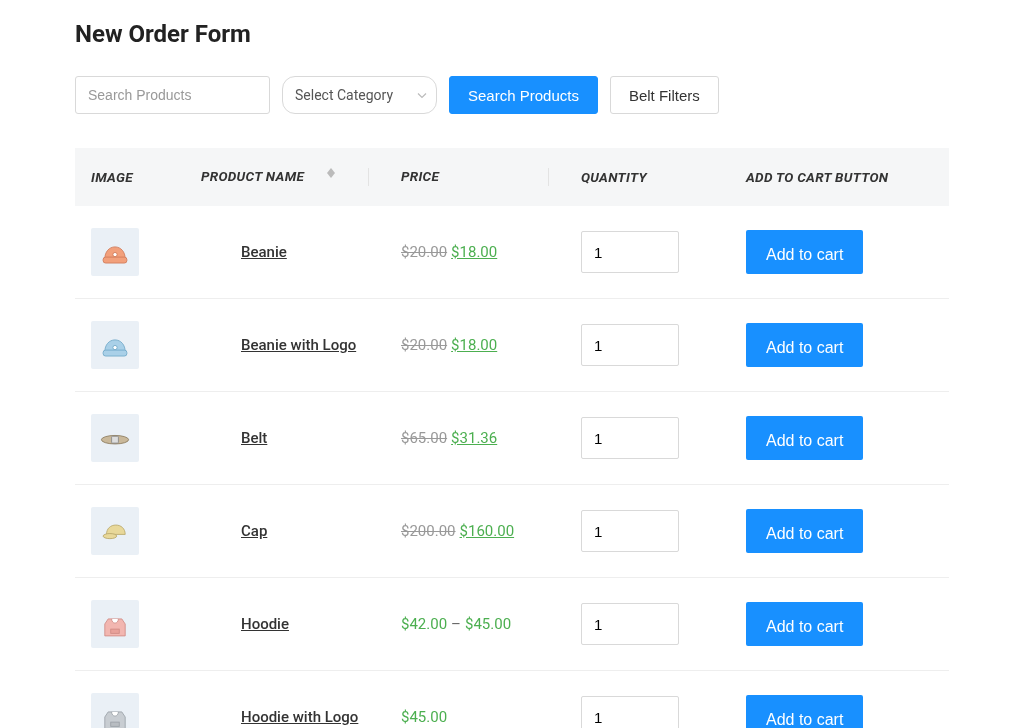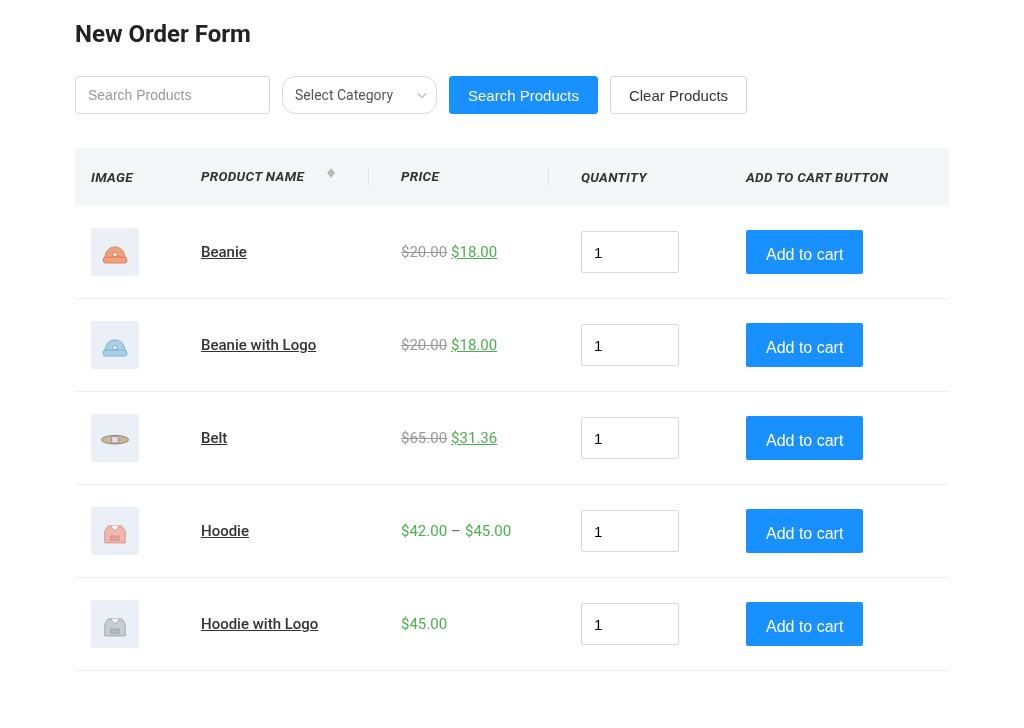--- a/index.html
+++ b/index.html
@@ -133,20 +133,21 @@
     border-radius: 2px;
     display: flex;
     align-items: center;
     justify-content: center;
   }
   .thumb svg { width: 34px; height: 34px; }
   .pname {
     color: #333;
     text-decoration: underline;
     font-weight: 500;
+    margin-left: 40px;
   }
   .price-old {
     color: #999;
     text-decoration: line-through;
     margin-right: 4px;
   }
   .price-new {
     color: #4caf50;
     text-decoration: underline;
   }
@@ -175,21 +176,21 @@
   <input class="text-input" type="text" placeholder="Search Products" style="">
   <div class="select-wrap">
     <div class="select">Select Category</div>
     <span class="select-chevron">
       <svg width="10" height="10" viewBox="0 0 10 10">
           <path d="M1 3 L5 7 L9 3" fill="none" stroke="currentColor" stroke-width="1.2"></path>
         </svg>
     </span>
   </div>
   <button class="btn btn-primary">Search Products</button>
-  <button class="btn btn-outline">Clear Products</button>
+  <button class="btn btn-outline">Belt Filters</button>
 </div>
 
 <table class="order">
   <thead>
     <tr>
       <th class="col-image">
           <div class="th-inner">
             <span>IMAGE</span>
           </div>
         </th>
@@ -267,20 +268,34 @@
         </td>
         <td><a class="pname" href="#">Belt</a></td>
         <td><span class="price-old">$65.00</span><span class="price-new">$31.36</span></td>
         <td><input type="text" class="qty-input" value="1" style=""></td>
         <td><button class="btn-cart">Add to cart</button></td>
       </tr>
       <tr>
         <td>
           <div class="thumb">
             <svg viewBox="0 0 40 40">
+              <path d="M10 24c0-7 5-11 11-11s11 4 11 11H10z" fill="#e8d89a" stroke="#b8a86a"></path>
+              <ellipse cx="14" cy="26" rx="8" ry="3" fill="#e8d89a" stroke="#b8a86a"></ellipse>
+            </svg>
+          </div>
+        </td>
+        <td><a class="pname" href="#">Cap</a></td>
+        <td><span class="price-old">$200.00</span><span class="price-new">$160.00</span></td>
+        <td><input type="text" class="qty-input" value="1" style=""></td>
+        <td><button class="btn-cart">Add to cart</button></td>
+      </tr>
+      <tr>
+        <td>
+          <div class="thumb">
+            <svg viewBox="0 0 40 40">
               <path d="M12 14h16l4 6v14H8V20z" fill="#f2b6b0" stroke="#d08a84"></path>
               <path d="M16 14c0 3 2 5 4 5s4-2 4-5" fill="#fff" stroke="#d08a84"></path>
               <rect x="15" y="26" width="10" height="5" fill="#e8a19a" stroke="#d08a84"></rect>
             </svg>
           </div>
         </td>
         <td><a class="pname" href="#">Hoodie</a></td>
         <td><span class="price-range">$42.00</span><span class="price-dash">–</span><span class="price-range">$45.00</span></td>
         <td><input type="text" class="qty-input" value="1" style=""></td>
         <td><button class="btn-cart">Add to cart</button></td>

